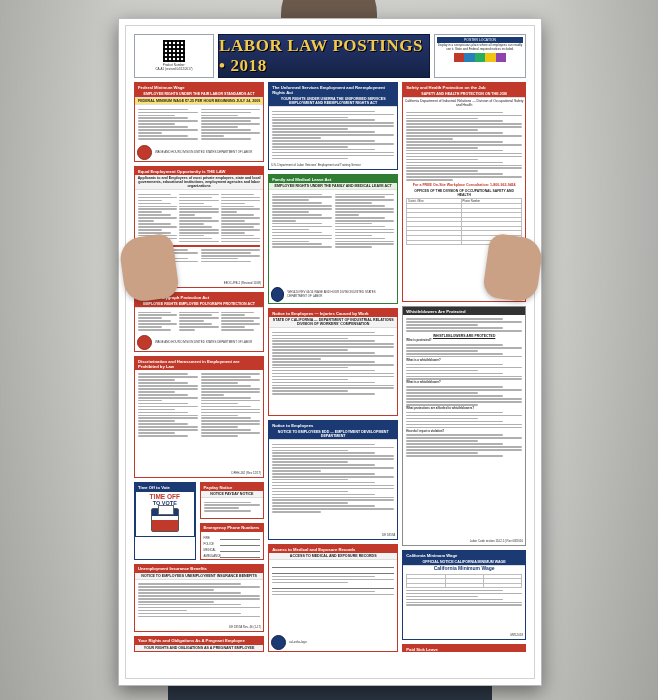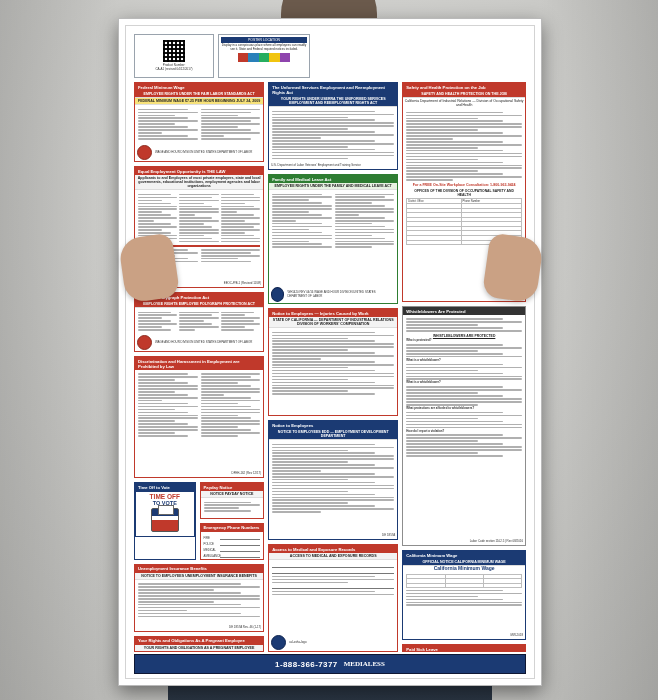--- a/index.html
+++ b/index.html
@@ -229,20 +229,23 @@
 
   <div class="poster">
     <div class="poster-inner">
 
       <div class="hdr">
         <div class="hdr-left">
           <div class="qr"></div>
           <div>Product Number:</div>
           <div>CA-A1 (revised 04/12/2017)</div>
         </div>
+        <div class="hdr-center">
+          <div class="ttl">LABOR LAW POSTINGS • 2018</div>
+        </div>
         <div class="hdr-right">
           <div class="badge">POSTER LOCATION</div>
           <div>Display in a conspicuous place where all employees can readily see it. State and Federal required notices included.</div>
           <div class="flagstrip"></div>
         </div>
       </div>
 
       <div class="cols">
 
         <div class="col col1">
@@ -879,24 +882,20 @@
 
           <div class="panel" style="flex:1">
             <div class="pt">Paid Sick Leave</div>
 
           </div>
 
         </div>
 
       </div>
 
-      <div class="ftr">
-        <span class="num">1-888-366-7377</span>
-        <span class="brand"><span>MEDIA</span><span>LESS</span></span>
-      </div>
 
     </div>
   </div>
 
   <div class="hand-l"></div>
   <div class="hand-r"></div>
 
 </div>
 
 </body></html>

